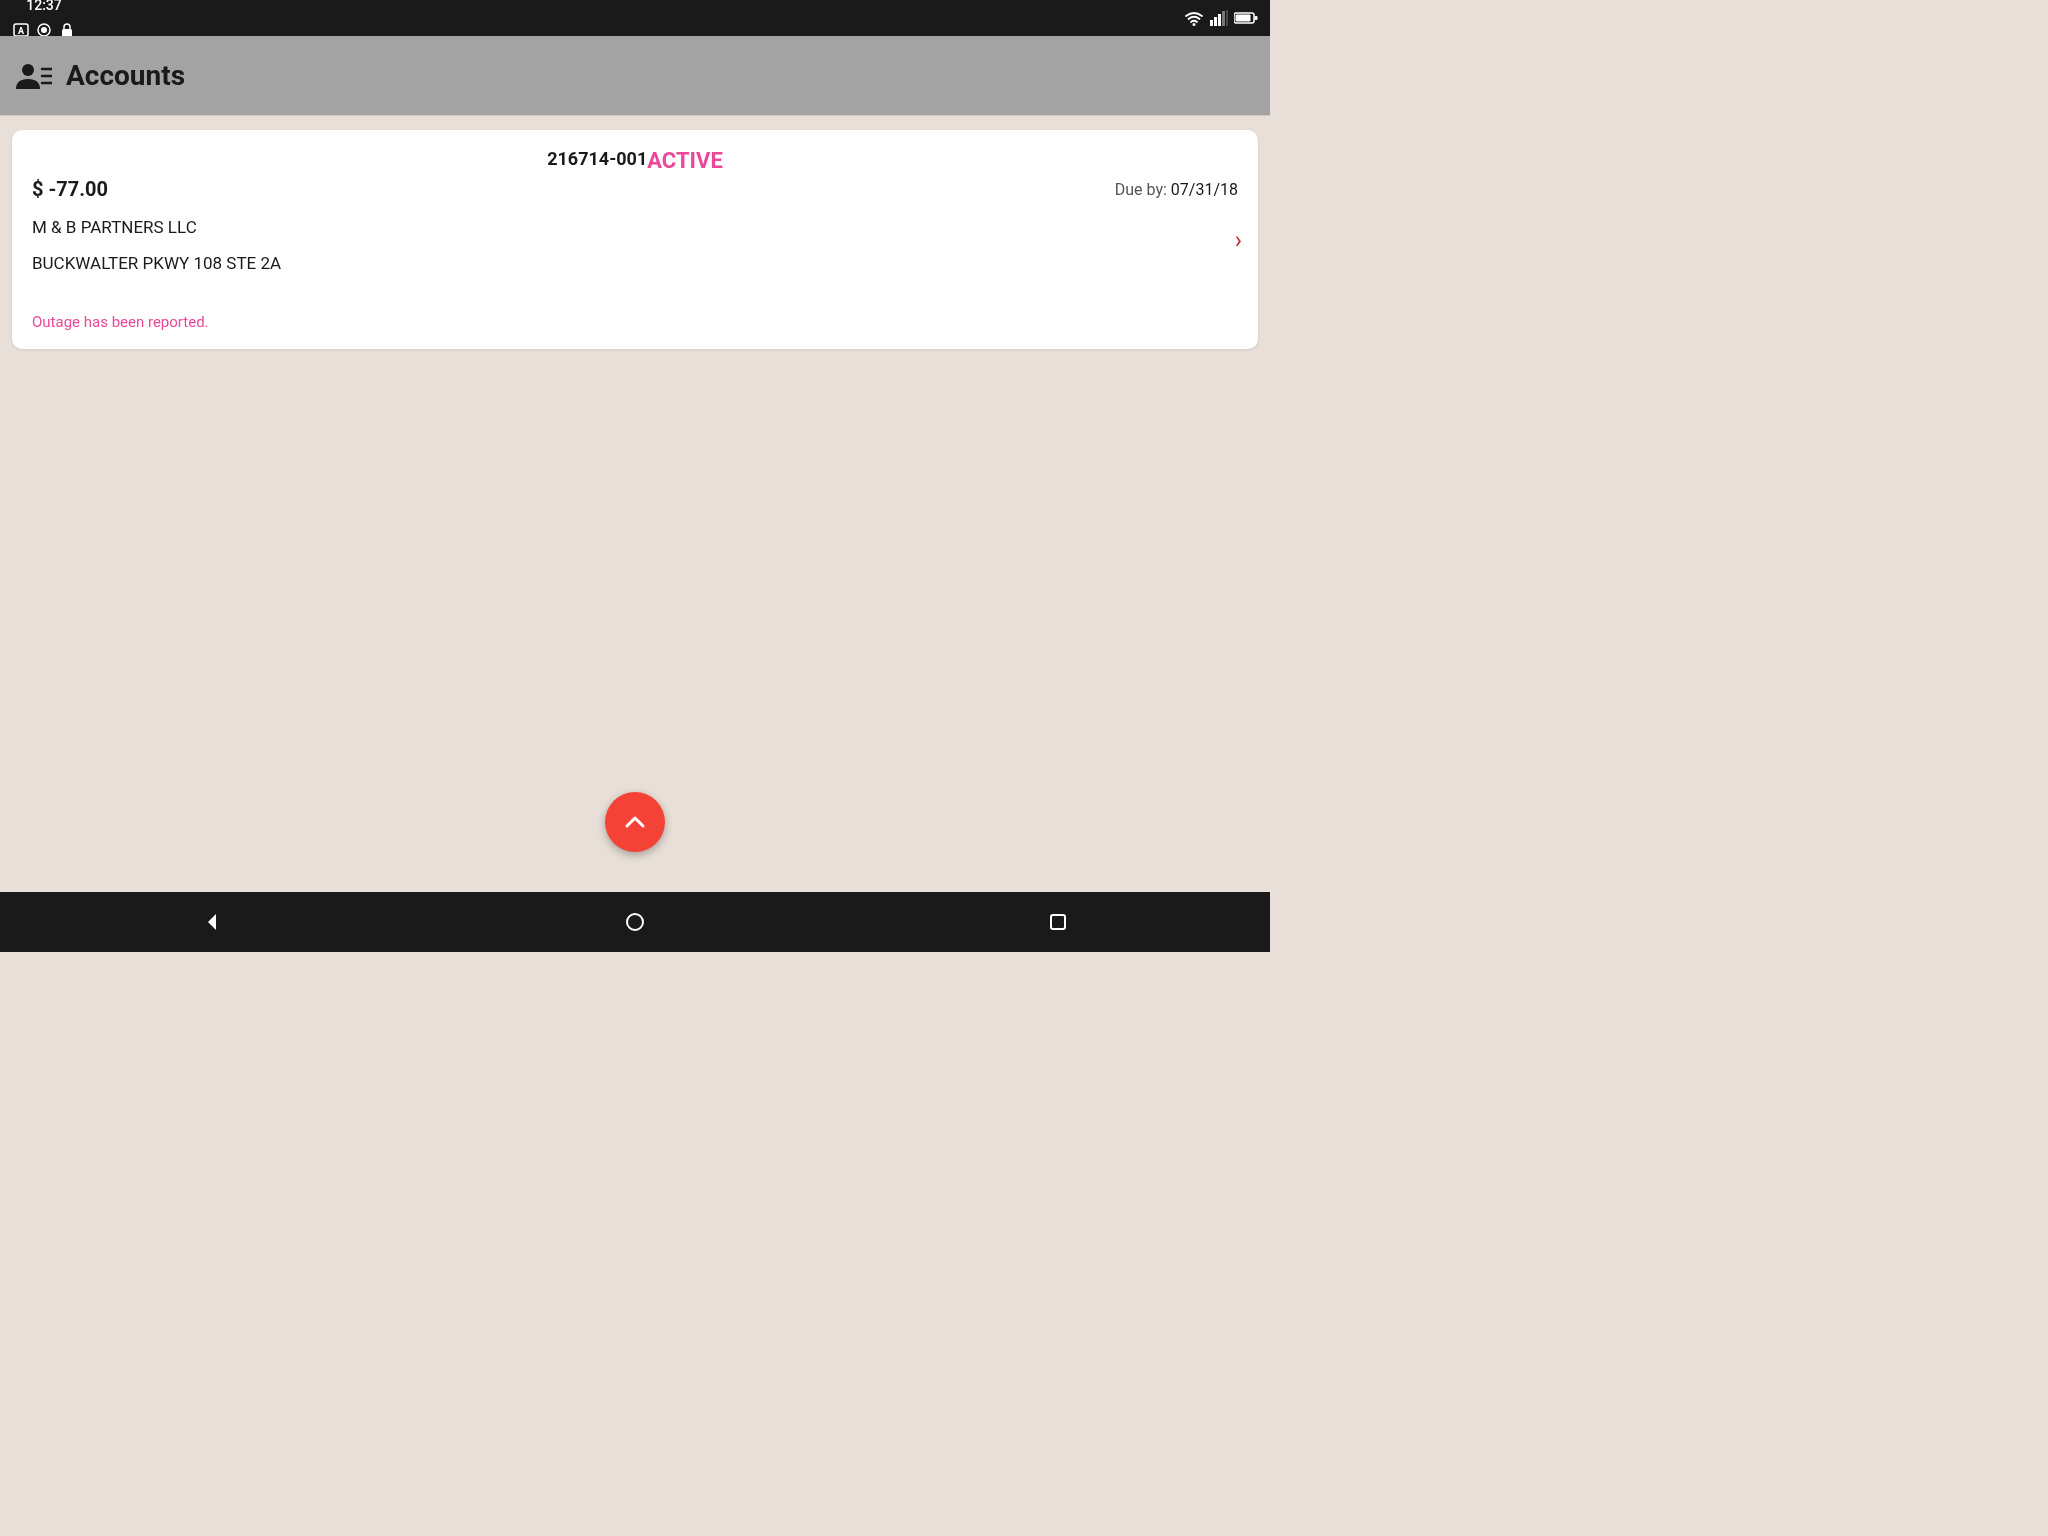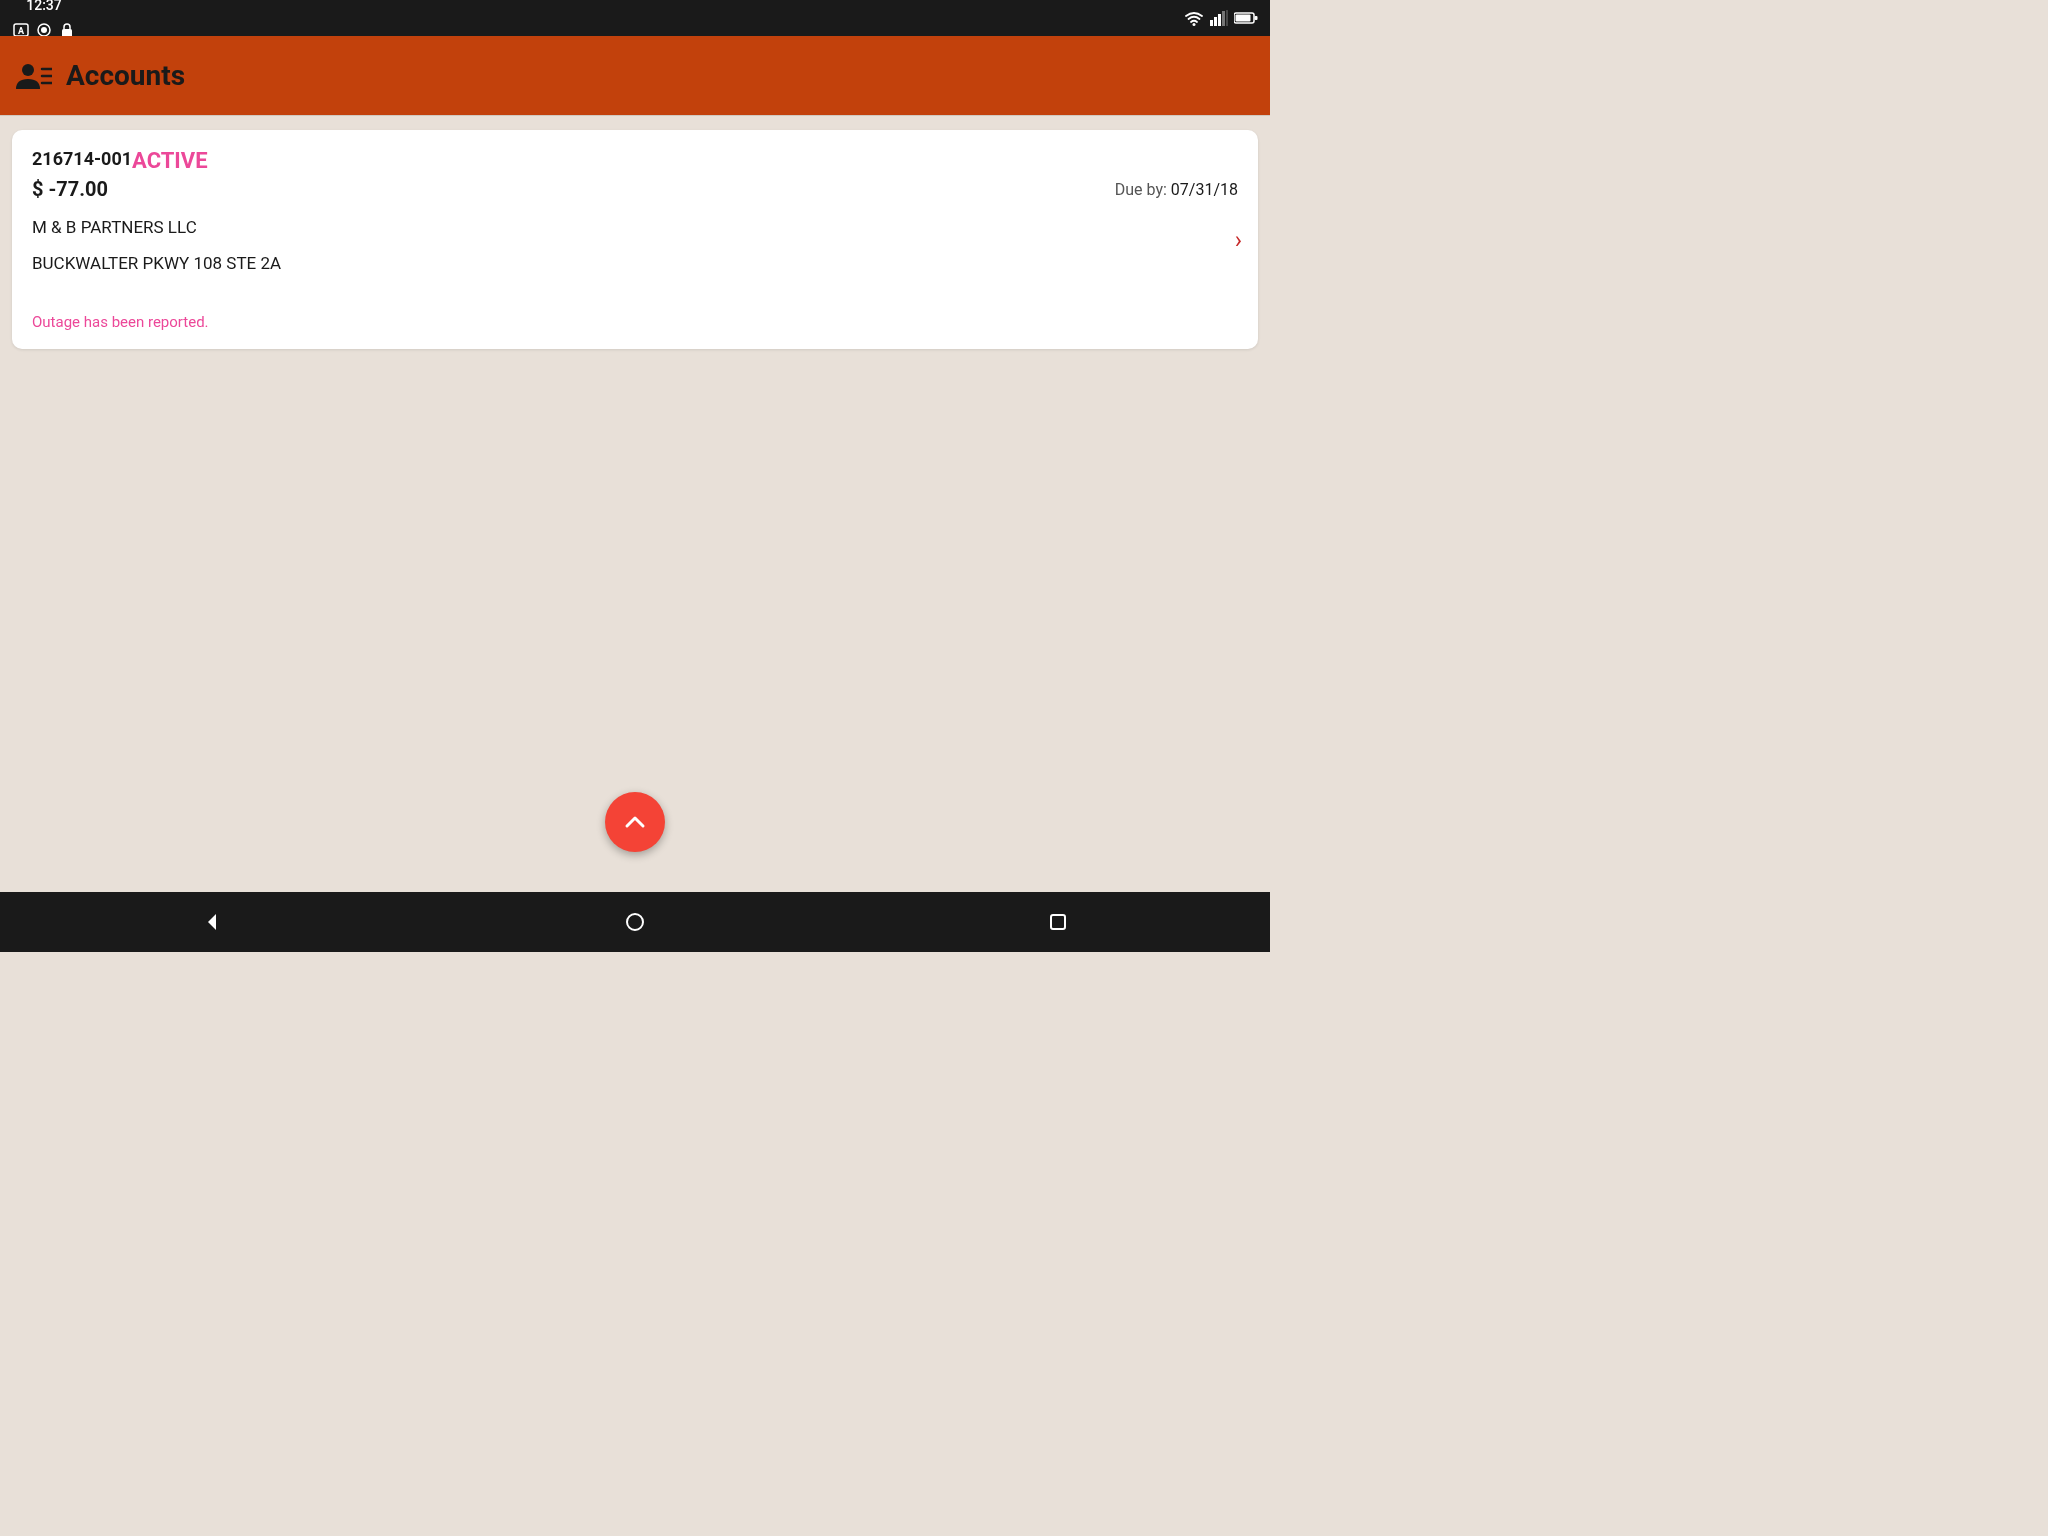--- a/index.html
+++ b/index.html
@@ -58,21 +58,21 @@
     }
 
     .status-bar-right {
       display: flex;
       align-items: center;
       gap: 6px;
     }
 
     
     .app-bar {
-      background: #c2410c;
+      background: #a3a3a3;
       height: 80px;
       display: flex;
       align-items: center;
       padding: 16px 16px;
       border-bottom: 1px solid #d0c9c0;
       flex-shrink: 0;
     }
 
     .app-bar-icon {
       margin-right: 14px;
@@ -99,21 +99,21 @@
     .account-card {
       background: #ffffff;
       border-radius: 10px;
       padding: 18px 20px 18px 20px;
       position: relative;
       box-shadow: 0 1px 3px rgba(0,0,0,0.1);
     }
 
     .account-card-header {
       display: flex;
-      justify-content: flex-start;
+      justify-content: center;
       align-items: flex-start;
       margin-bottom: 4px;
     }
 
     .account-number {
       font-size: 18px;
       font-weight: 700;
       color: #1a1a1a;
     }
 

